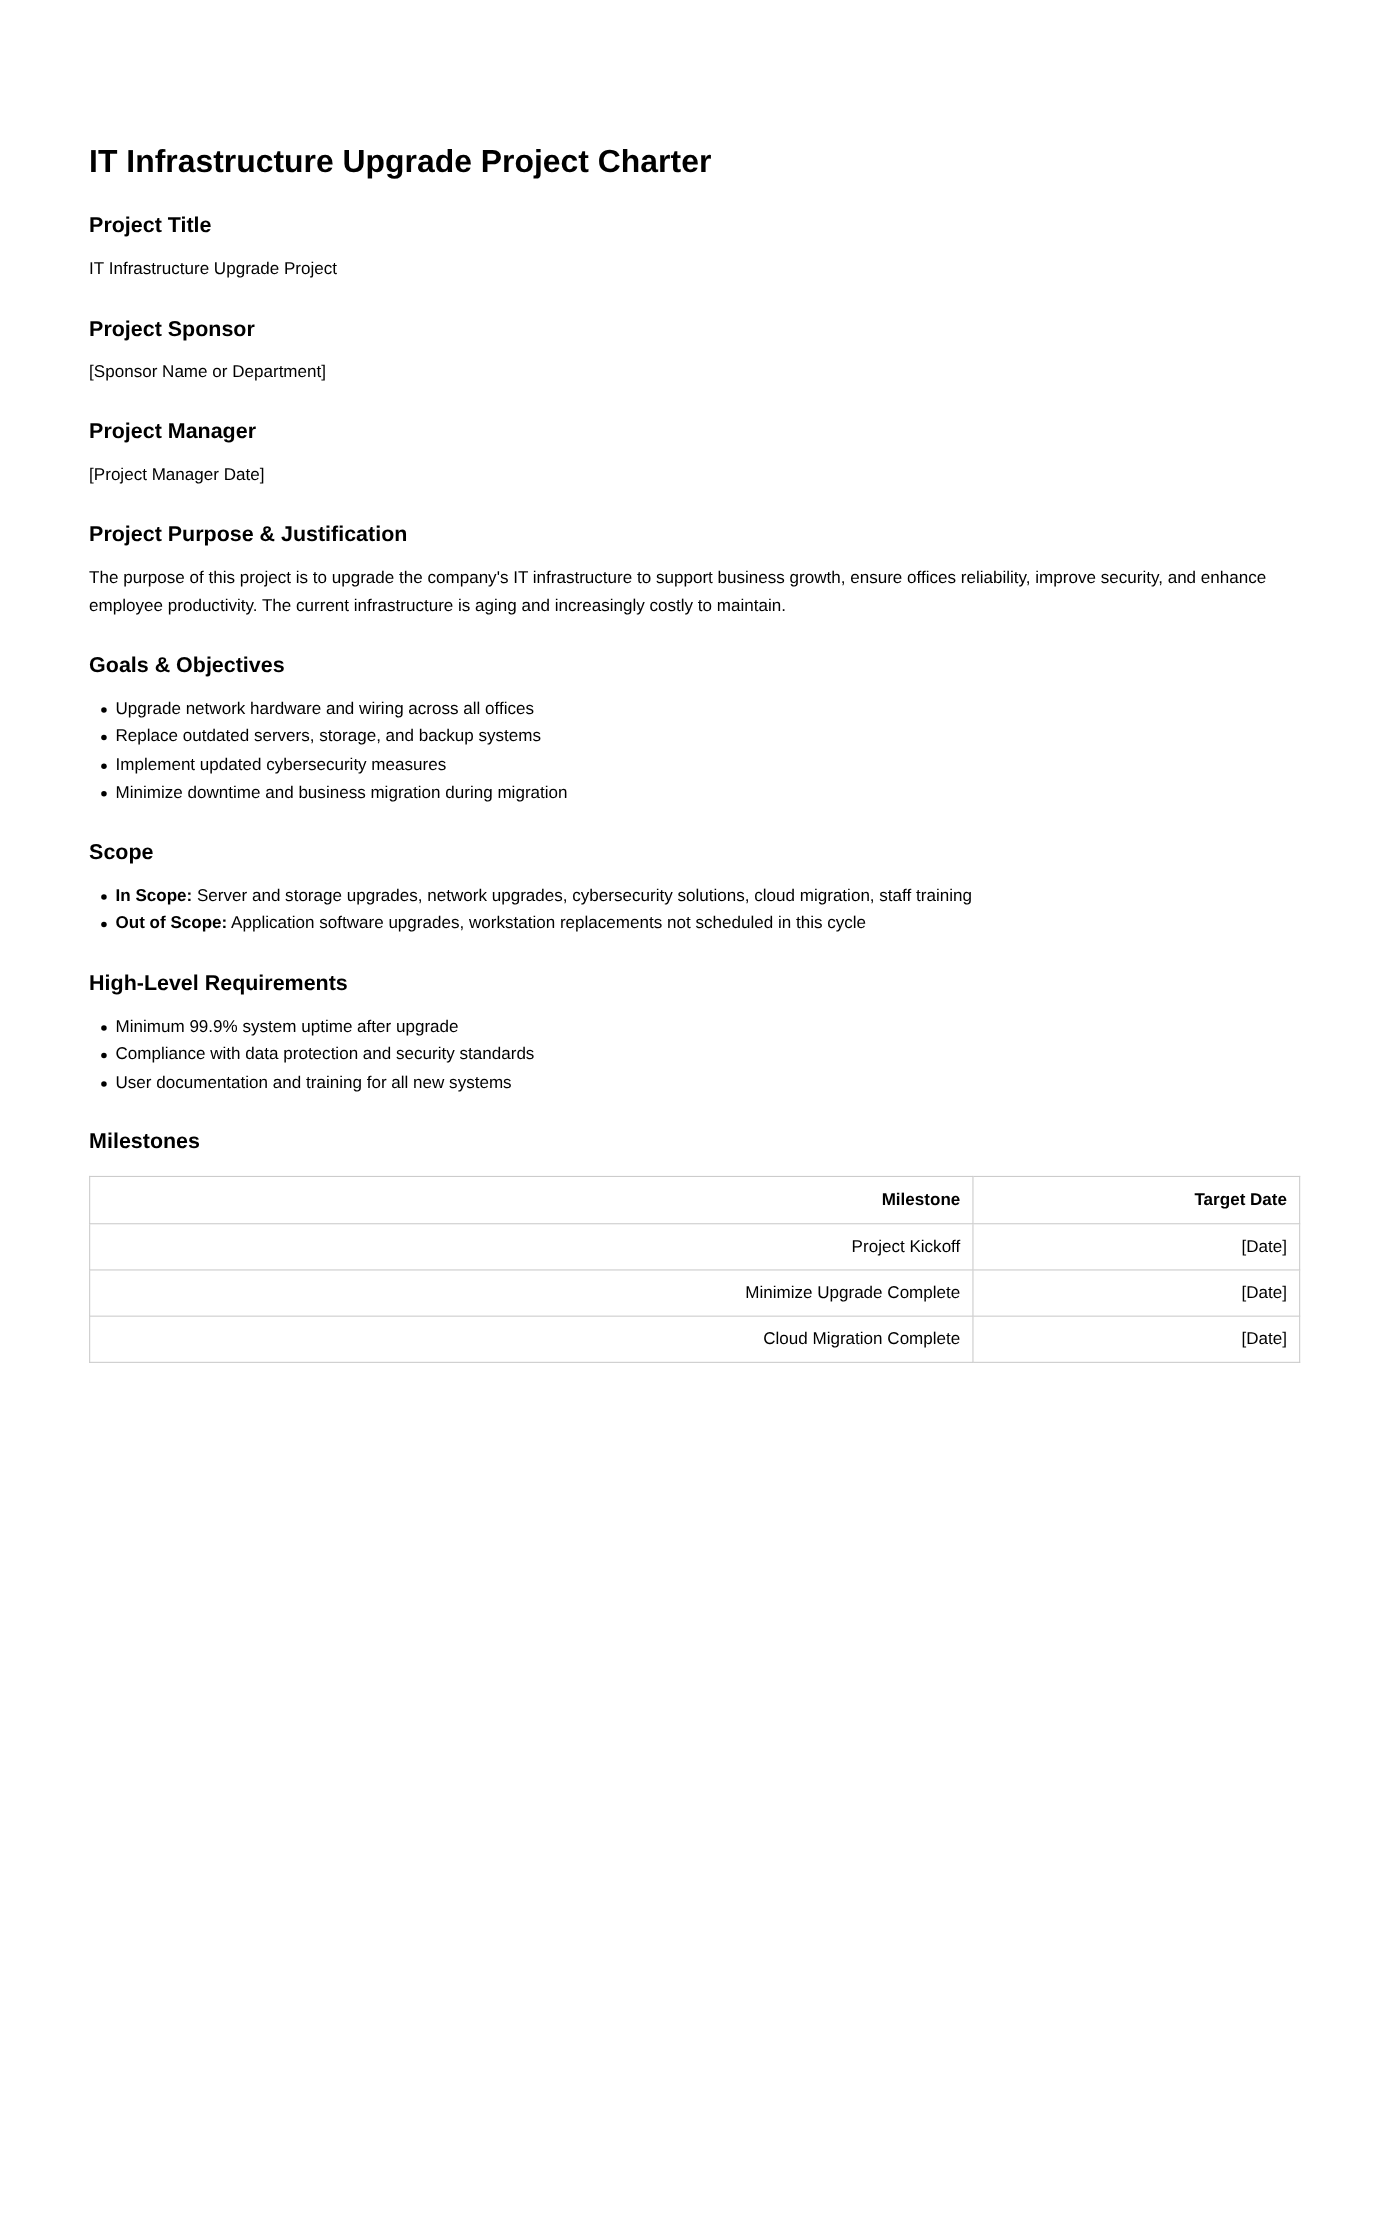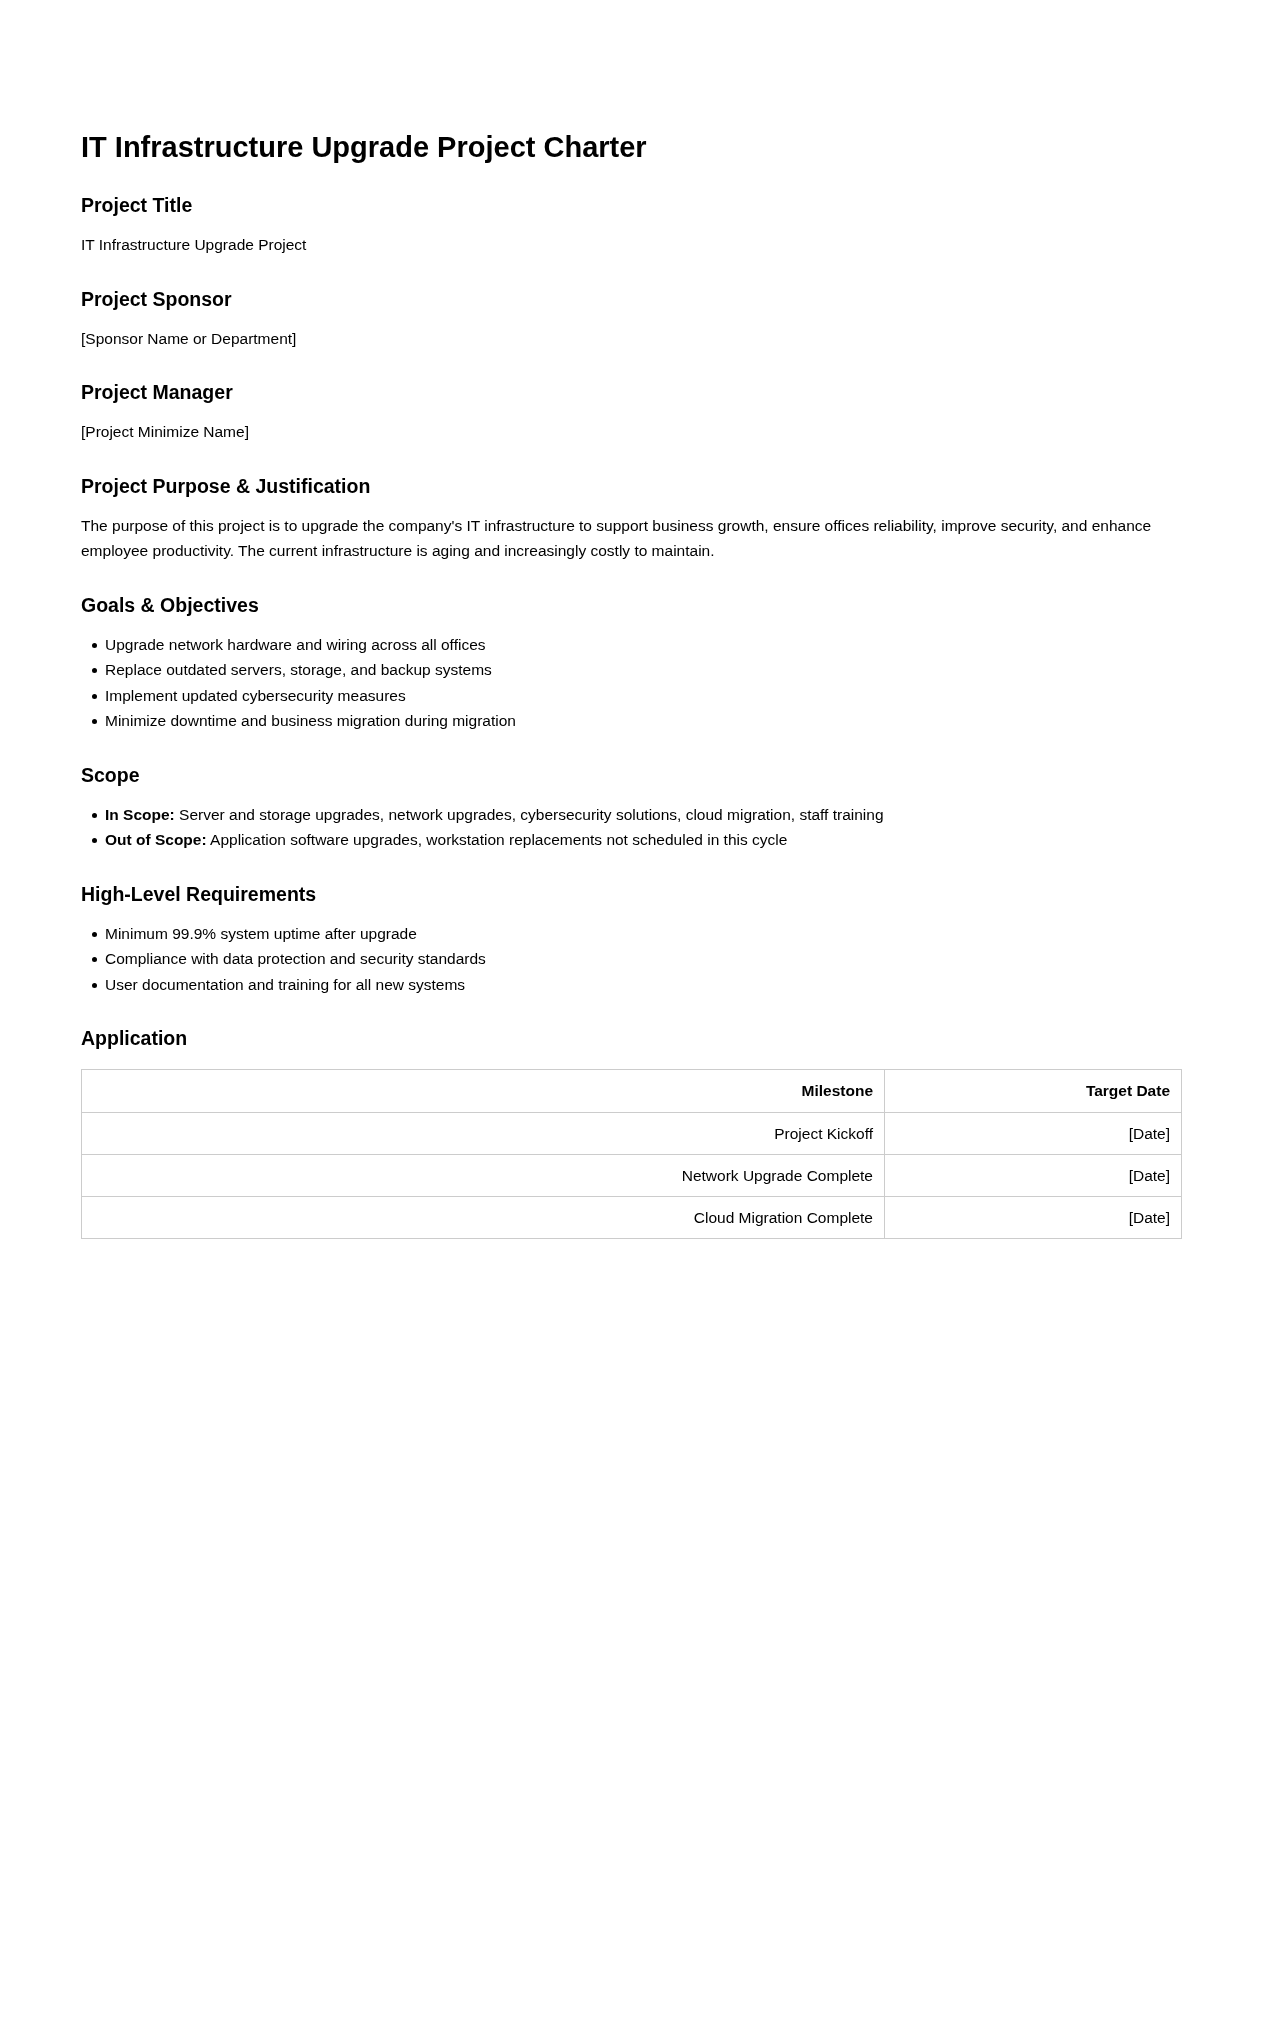--- a/index.html
+++ b/index.html
@@ -106,21 +106,21 @@
       <p>IT Infrastructure Upgrade Project</p>
     </div>
 
     <div class="section sec">
       <h2>Project Sponsor</h2>
       <p>[Sponsor Name or Department]</p>
     </div>
 
     <div class="section sec">
       <h2>Project Manager</h2>
-      <p>[Project Minimize Name]</p>
+      <p>[Project Manager Date]</p>
     </div>
 
     <div class="section sec">
       <h2>Project Purpose &amp; Justification</h2>
       <p>The purpose of this project is to upgrade the company's IT infrastructure to support business growth, ensure offices reliability, improve security, and enhance employee productivity. The current infrastructure is aging and increasingly costly to maintain.</p>
     </div>
 
     <div class="section sec">
       <h2>Goals &amp; Objectives</h2>
       <ul>
@@ -142,35 +142,35 @@
     <div class="section sec">
       <h2>High-Level Requirements</h2>
       <ul>
         <li><span class="bullet"></span><span>Minimum 99.9% system uptime after upgrade</span></li>
         <li><span class="bullet"></span><span>Compliance with data protection and security standards</span></li>
         <li><span class="bullet"></span><span>User documentation and training for all new systems</span></li>
       </ul>
     </div>
 
     <div class="section sec">
-      <h2>Application</h2>
+      <h2>Milestones</h2>
       <table>
         <thead>
           <tr>
             <th class="col-milestone">Milestone</th>
             <th>Target Date</th>
           </tr>
         </thead>
         <tbody>
           <tr>
             <td>Project Kickoff</td>
             <td>[Date]</td>
           </tr>
           <tr>
-            <td>Network Upgrade Complete</td>
+            <td>Minimize Upgrade Complete</td>
             <td>[Date]</td>
           </tr>
           <tr>
             <td>Cloud Migration Complete</td>
             <td>[Date]</td>
           </tr>
         </tbody>
       </table>
     </div>
 

